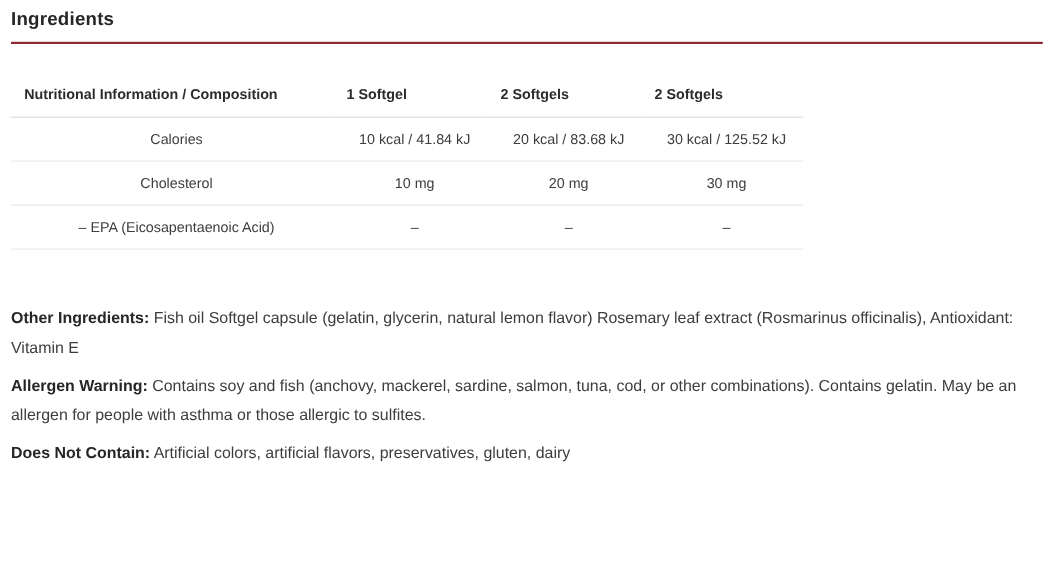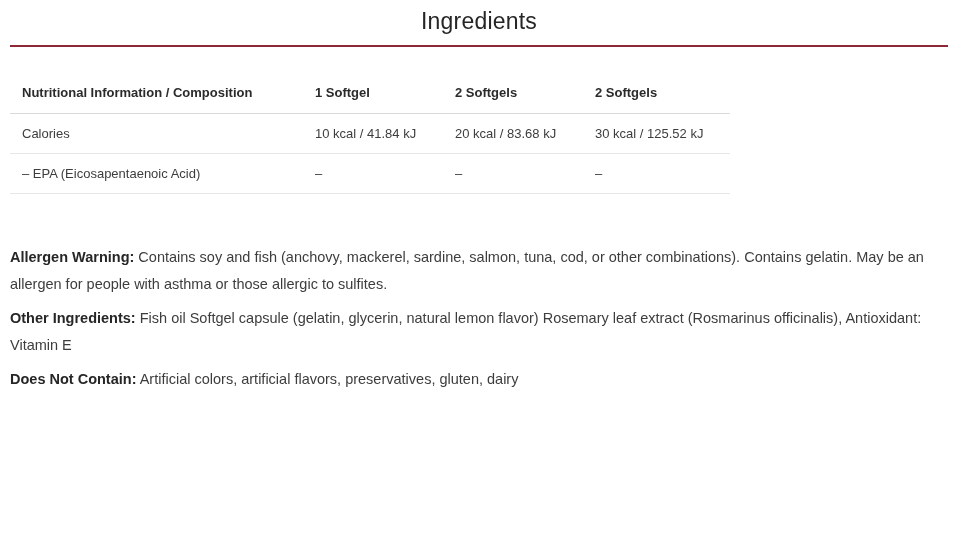--- a/index.html
+++ b/index.html
@@ -17,26 +17,25 @@
     font-family:"Liberation Sans", sans-serif;
     color:var(--body-text);
     overflow:hidden;
   }
   .section-header{
     margin:0 17px 0 10px;
     padding-top:8px;
     border-bottom:2px solid var(--accent-line);
   }
   .section-title{
-    font-size:23px;
-    font-weight:normal;
+    font-size:17px;
+    font-weight:bold;
     color:var(--heading-text);
     margin:0 0 10px 0;
     letter-spacing:.2px;
-    text-align:center;
   }
   table.nutrition{
     border-collapse:collapse;
     table-layout:fixed;
     width:720px;
     margin:26px 0 0 10px;
     font-size:13px;
   }
   table.nutrition th,
   table.nutrition td{
@@ -49,20 +48,21 @@
   }
   table.nutrition thead th{
     font-weight:bold;
     color:#2b2b2b;
     border-bottom:1px solid var(--header-separator);
   }
   table.nutrition tbody td{
     font-weight:normal;
     color:var(--body-text);
     border-bottom:1px solid var(--separator);
+    text-align:center;
   }
   table.nutrition tbody td.bold{
     font-weight:bold;
     color:#2b2b2b;
   }
   .col-label{width:293px;}
   .col-v1{width:140px;}
   .col-v2{width:140px;}
   .col-v3{width:147px;}
   .notes{
@@ -97,25 +97,31 @@
     </tr>
   </thead>
   <tbody>
     <tr>
       <td>Calories</td>
       <td>10 kcal / 41.84 kJ</td>
       <td>20 kcal / 83.68 kJ</td>
       <td>30 kcal / 125.52 kJ</td>
     </tr>
     <tr>
+      <td>Cholesterol</td>
+      <td>10 mg</td>
+      <td>20 mg</td>
+      <td>30 mg</td>
+    </tr>
+    <tr>
       <td>– EPA (Eicosapentaenoic Acid)</td>
       <td>–</td>
       <td>–</td>
       <td>–</td>
     </tr>
   </tbody>
 </table>
 
 <div class="notes">
+  <p class="note"><b>Other Ingredients:</b> <span>Fish oil Softgel capsule (gelatin, glycerin, natural lemon flavor) Rosemary leaf extract (Rosmarinus officinalis), Antioxidant: Vitamin E</span></p>
   <p class="note"><b>Allergen Warning:</b> <span>Contains soy and fish (anchovy, mackerel, sardine, salmon, tuna, cod, or other combinations). Contains gelatin. May be an allergen for people with asthma or those allergic to sulfites.</span></p>
-  <p class="note"><b>Other Ingredients:</b> <span>Fish oil Softgel capsule (gelatin, glycerin, natural lemon flavor) Rosemary leaf extract (Rosmarinus officinalis), Antioxidant: Vitamin E</span></p>
   <p class="note"><b>Does Not Contain:</b> <span>Artificial colors, artificial flavors, preservatives, gluten, dairy</span></p>
 </div>
 
 </body></html>

